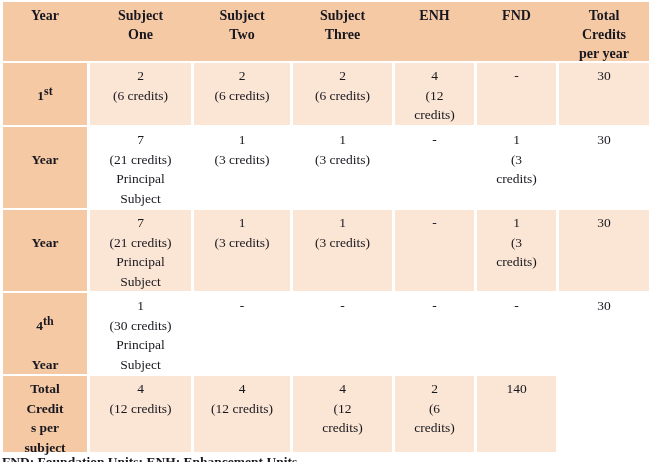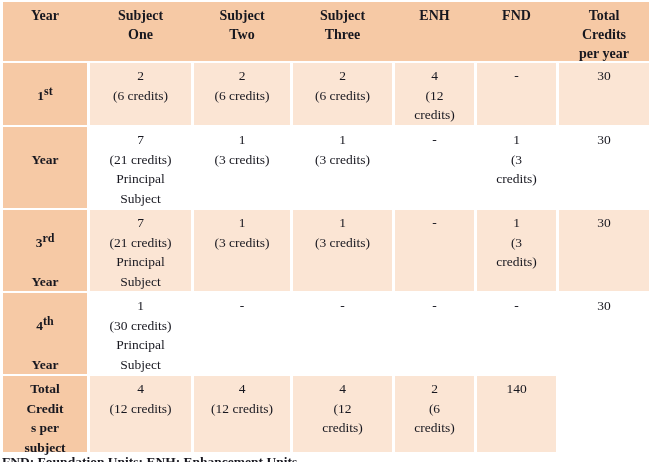--- a/index.html
+++ b/index.html
@@ -97,21 +97,20 @@
 (3 credits)</div>
   <div class="cell plain">1
 (3 credits)</div>
   <div class="cell plain">-</div>
   <div class="cell plain">1
 (3
 credits)</div>
   <div class="cell plain">30</div>
 
   <div class="cell yearcol">
-    <div class="year-ord"><span>3</span><sup>rd</sup></div>
     <div>Year</div>
   </div>
   <div class="cell band">7
 (21 credits)
 Principal
 Subject</div>
   <div class="cell band">1
 (3 credits)</div>
   <div class="cell band">1
 (3 credits)</div>

